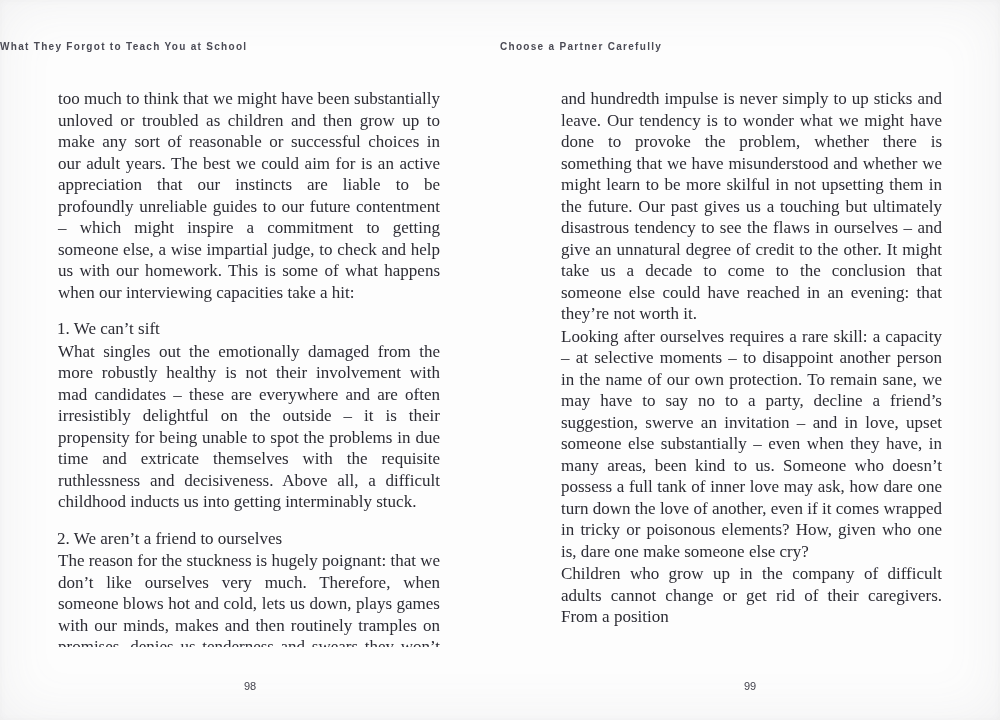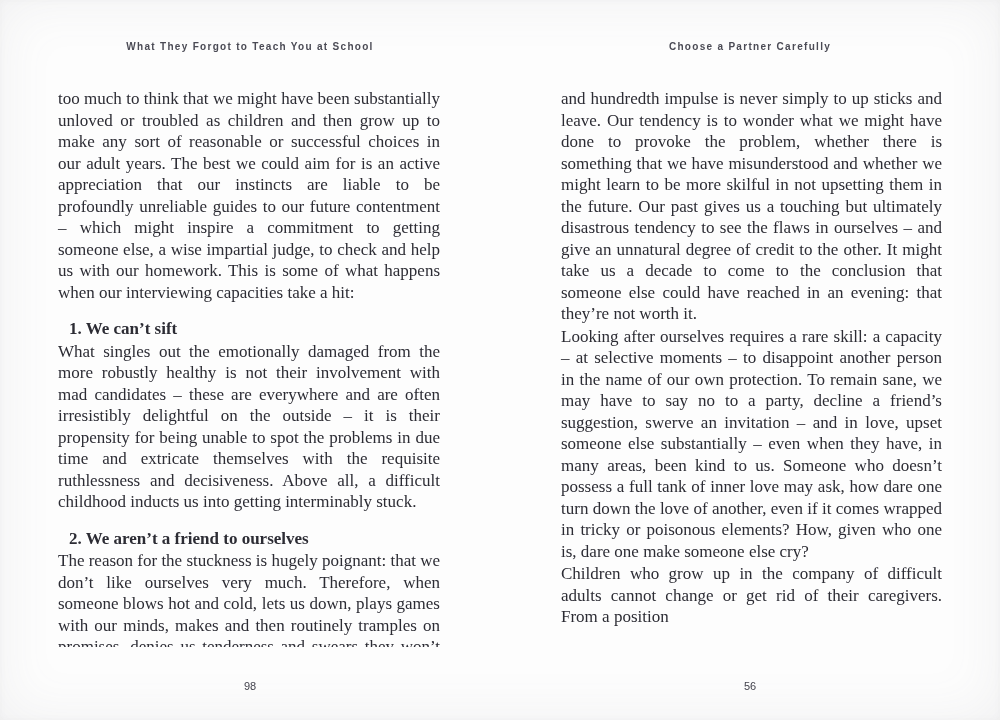--- a/index.html
+++ b/index.html
@@ -23,21 +23,21 @@
     box-shadow: inset 0 0 55px rgba(110,110,120,0.09), inset 0 0 6px rgba(110,110,120,0.05);
     pointer-events: none;
   }
   .page {
     position: relative;
     width: 500px;
     height: 720px;
   }
   .running-head {
     margin-top: 41px;
-    text-align: center;
+    text-align: left;
     font-family: "Liberation Sans", sans-serif;
     font-weight: 600;
     font-size: 10px;
     line-height: 12px;
     letter-spacing: 1.3px;
     color: #4b4b55;
   }
   .page-body {
     margin-top: 34px;
     font-family: "Liberation Serif", serif;
@@ -47,24 +47,24 @@
     color: #2c2c34;
     max-height: 560px;
     overflow: hidden;
   }
   .page-left .page-body  { margin-left: 57px; margin-right: 59px; }
   .page-right .page-body { margin-left: 60px; margin-right: 57px; }
   .page-body p {
     margin: 1px;
   }
   .page-body h3 {
-    margin: 15px 0 0 12px;
+    margin: 15px 0 0 0;
     font-size: 17px;
     line-height: 21.5px;
-    font-weight: bold;
+    font-weight: normal;
     text-align: left;
   }
   .folio {
     position: absolute;
     bottom: 28px;
     left: 0;
     width: 100%;
     text-align: center;
     font-family: "Liberation Sans", sans-serif;
     font-size: 11px;
@@ -88,16 +88,16 @@
     <div class="folio">98</div>
   </div>
 
   <div class="page page-right">
     <div class="running-head">Choose a Partner Carefully</div>
     <div class="page-body">
       <p>and hundredth impulse is never simply to up sticks and leave. Our tendency is to wonder what we might have done to provoke the problem, whether there is something that we have misunderstood and whether we might learn to be more skilful in not upsetting them in the future. Our past gives us a touching but ultimately disastrous tendency to see the flaws in ourselves – and give an unnatural degree of credit to the other. It might take us a decade to come to the conclusion that someone else could have reached in an evening: that they’re not worth it.</p>
       <p>Looking after ourselves requires a rare skill: a capacity – at selective moments – to disappoint another person in the name of our own protection. To remain sane, we may have to say no to a party, decline a friend’s suggestion, swerve an invitation – and in love, upset someone else substantially – even when they have, in many areas, been kind to us. Someone who doesn’t possess a full tank of inner love may ask, how dare one turn down the love of another, even if it comes wrapped in tricky or poisonous elements? How, given who one is, dare one make someone else cry?</p>
       <p>Children who grow up in the company of difficult adults cannot change or get rid of their caregivers. From a position</p>
     </div>
-    <div class="folio">56</div>
+    <div class="folio">99</div>
   </div>
 
 </div>
 
 </body></html>

